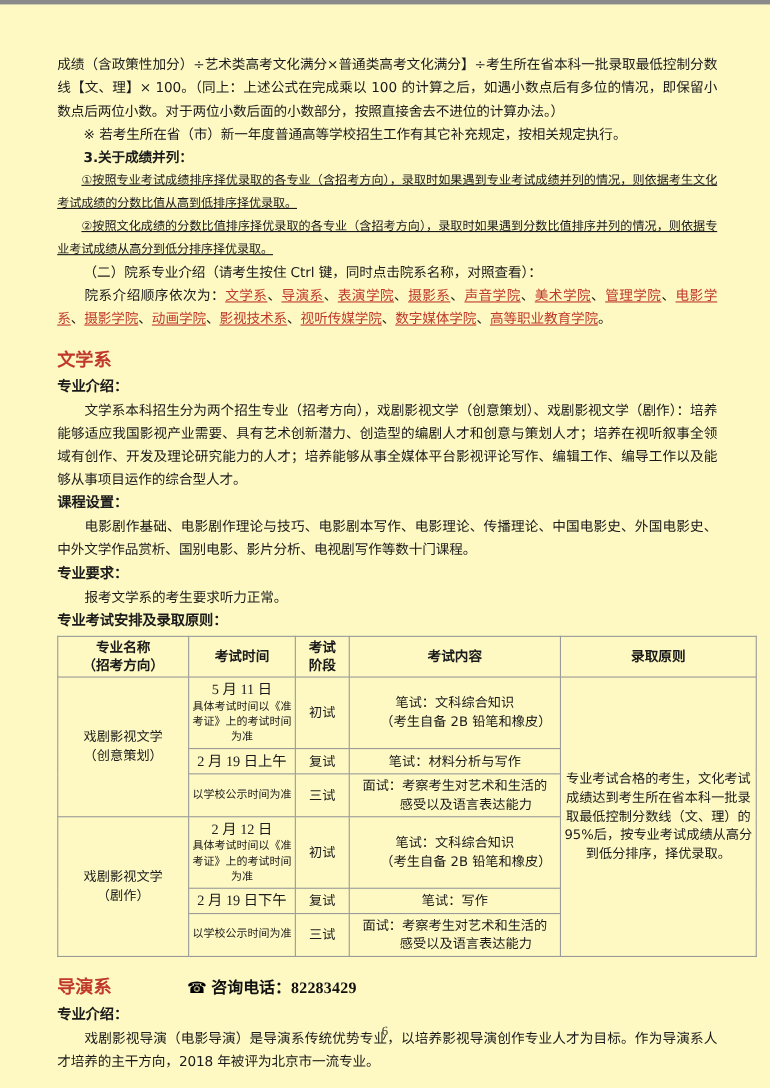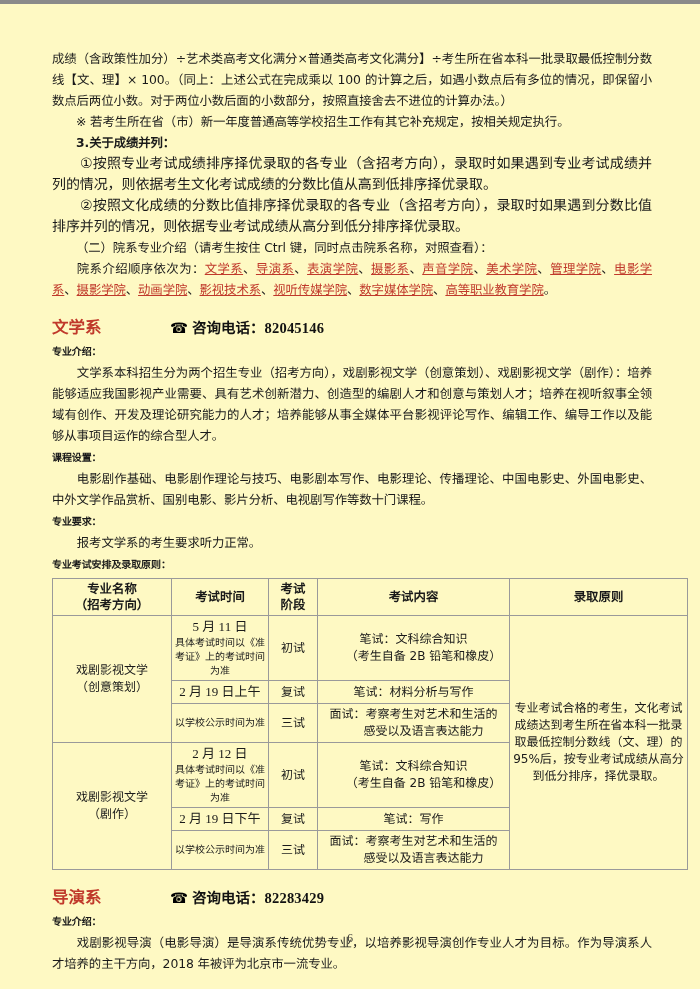--- a/index.html
+++ b/index.html
@@ -43,26 +43,27 @@
     margin: 0;
     padding-left: 24px;
   }
   .note-line {
     padding-left: 24px;
     font-size: 12.4px;
     line-height: 21px;
     margin: 0;
   }
   .circ-line {
-    font-size: 14px;
+    font-size: 11px;
     line-height: 21px;
     margin: 0;
     text-indent: 2em;
     text-align: justify;
     text-justify: inter-ideograph;
+    text-decoration: underline;
   }
   .bold-indent {
     font-weight: normal;
     font-size: 12.4px;
     line-height: 21px;
     margin: 0;
     padding-left: 24px;
   }
 
   
@@ -108,21 +109,21 @@
     margin-right: 4px;
   }
   .phone-num {
     font-family: "Liberation Serif", "DejaVu Serif", serif;
     font-weight: bold;
     letter-spacing: 0.2px;
   }
 
   .label-line {
     font-weight: bold;
-    font-size: 10px;
+    font-size: 13px;
     line-height: 20px;
     margin: 2px 0 0 0;
   }
   .body-para {
     font-size: 12.4px;
     line-height: 21px;
     margin: 0;
     text-indent: 2em;
     text-align: justify;
     text-justify: inter-ideograph;
@@ -213,23 +214,20 @@
     <p class="circ-line">②按照文化成绩的分数比值排序择优录取的各专业（含招考方向），录取时如果遇到分数比值排序并列的情况，则依据专业考试成绩从高分到低分排序择优录取。</p>
 
     <p class="bold-indent">（二）院系专业介绍（请考生按住 Ctrl 键，同时点击院系名称，对照查看）：</p>
 
     <p class="dept-list">
       <span>院系介绍顺序依次为：</span><span id="dept-links-holder"><span class="dept-link">文学系</span><span class="sep">、</span><span class="dept-link">导演系</span><span class="sep">、</span><span class="dept-link">表演学院</span><span class="sep">、</span><span class="dept-link">摄影系</span><span class="sep">、</span><span class="dept-link">声音学院</span><span class="sep">、</span><span class="dept-link">美术学院</span><span class="sep">、</span><span class="dept-link">管理学院</span><span class="sep">、</span><span class="dept-link">电影学系</span><span class="sep">、</span><span class="dept-link">摄影学院</span><span class="sep">、</span><span class="dept-link">动画学院</span><span class="sep">、</span><span class="dept-link">影视技术系</span><span class="sep">、</span><span class="dept-link">视听传媒学院</span><span class="sep">、</span><span class="dept-link">数字媒体学院</span><span class="sep">、</span><span class="dept-link">高等职业教育学院</span></span><span>。</span>
     </p>
 
     <div class="dept-head">
       <span class="dept-name">文学系</span>
-      <span class="phone-wrap">
-        <span class="phone-icon">☎</span><span>咨询电话：</span><span class="phone-num">82045146</span>
-      </span>
     </div>
 
     <p class="label-line">专业介绍：</p>
     <p class="body-para">文学系本科招生分为两个招生专业（招考方向），戏剧影视文学（创意策划）、戏剧影视文学（剧作）：培养能够适应我国影视产业需要、具有艺术创新潜力、创造型的编剧人才和创意与策划人才；培养在视听叙事全领域有创作、开发及理论研究能力的人才；培养能够从事全媒体平台影视评论写作、编辑工作、编导工作以及能够从事项目运作的综合型人才。</p>
 
     <p class="label-line">课程设置：</p>
     <p class="body-para">电影剧作基础、电影剧作理论与技巧、电影剧本写作、电影理论、传播理论、中国电影史、外国电影史、中外文学作品赏析、国别电影、影片分析、电视剧写作等数十门课程。</p>
 
     <p class="label-line">专业要求：</p>
     <p class="body-para">报考文学系的考生要求听力正常。</p>

